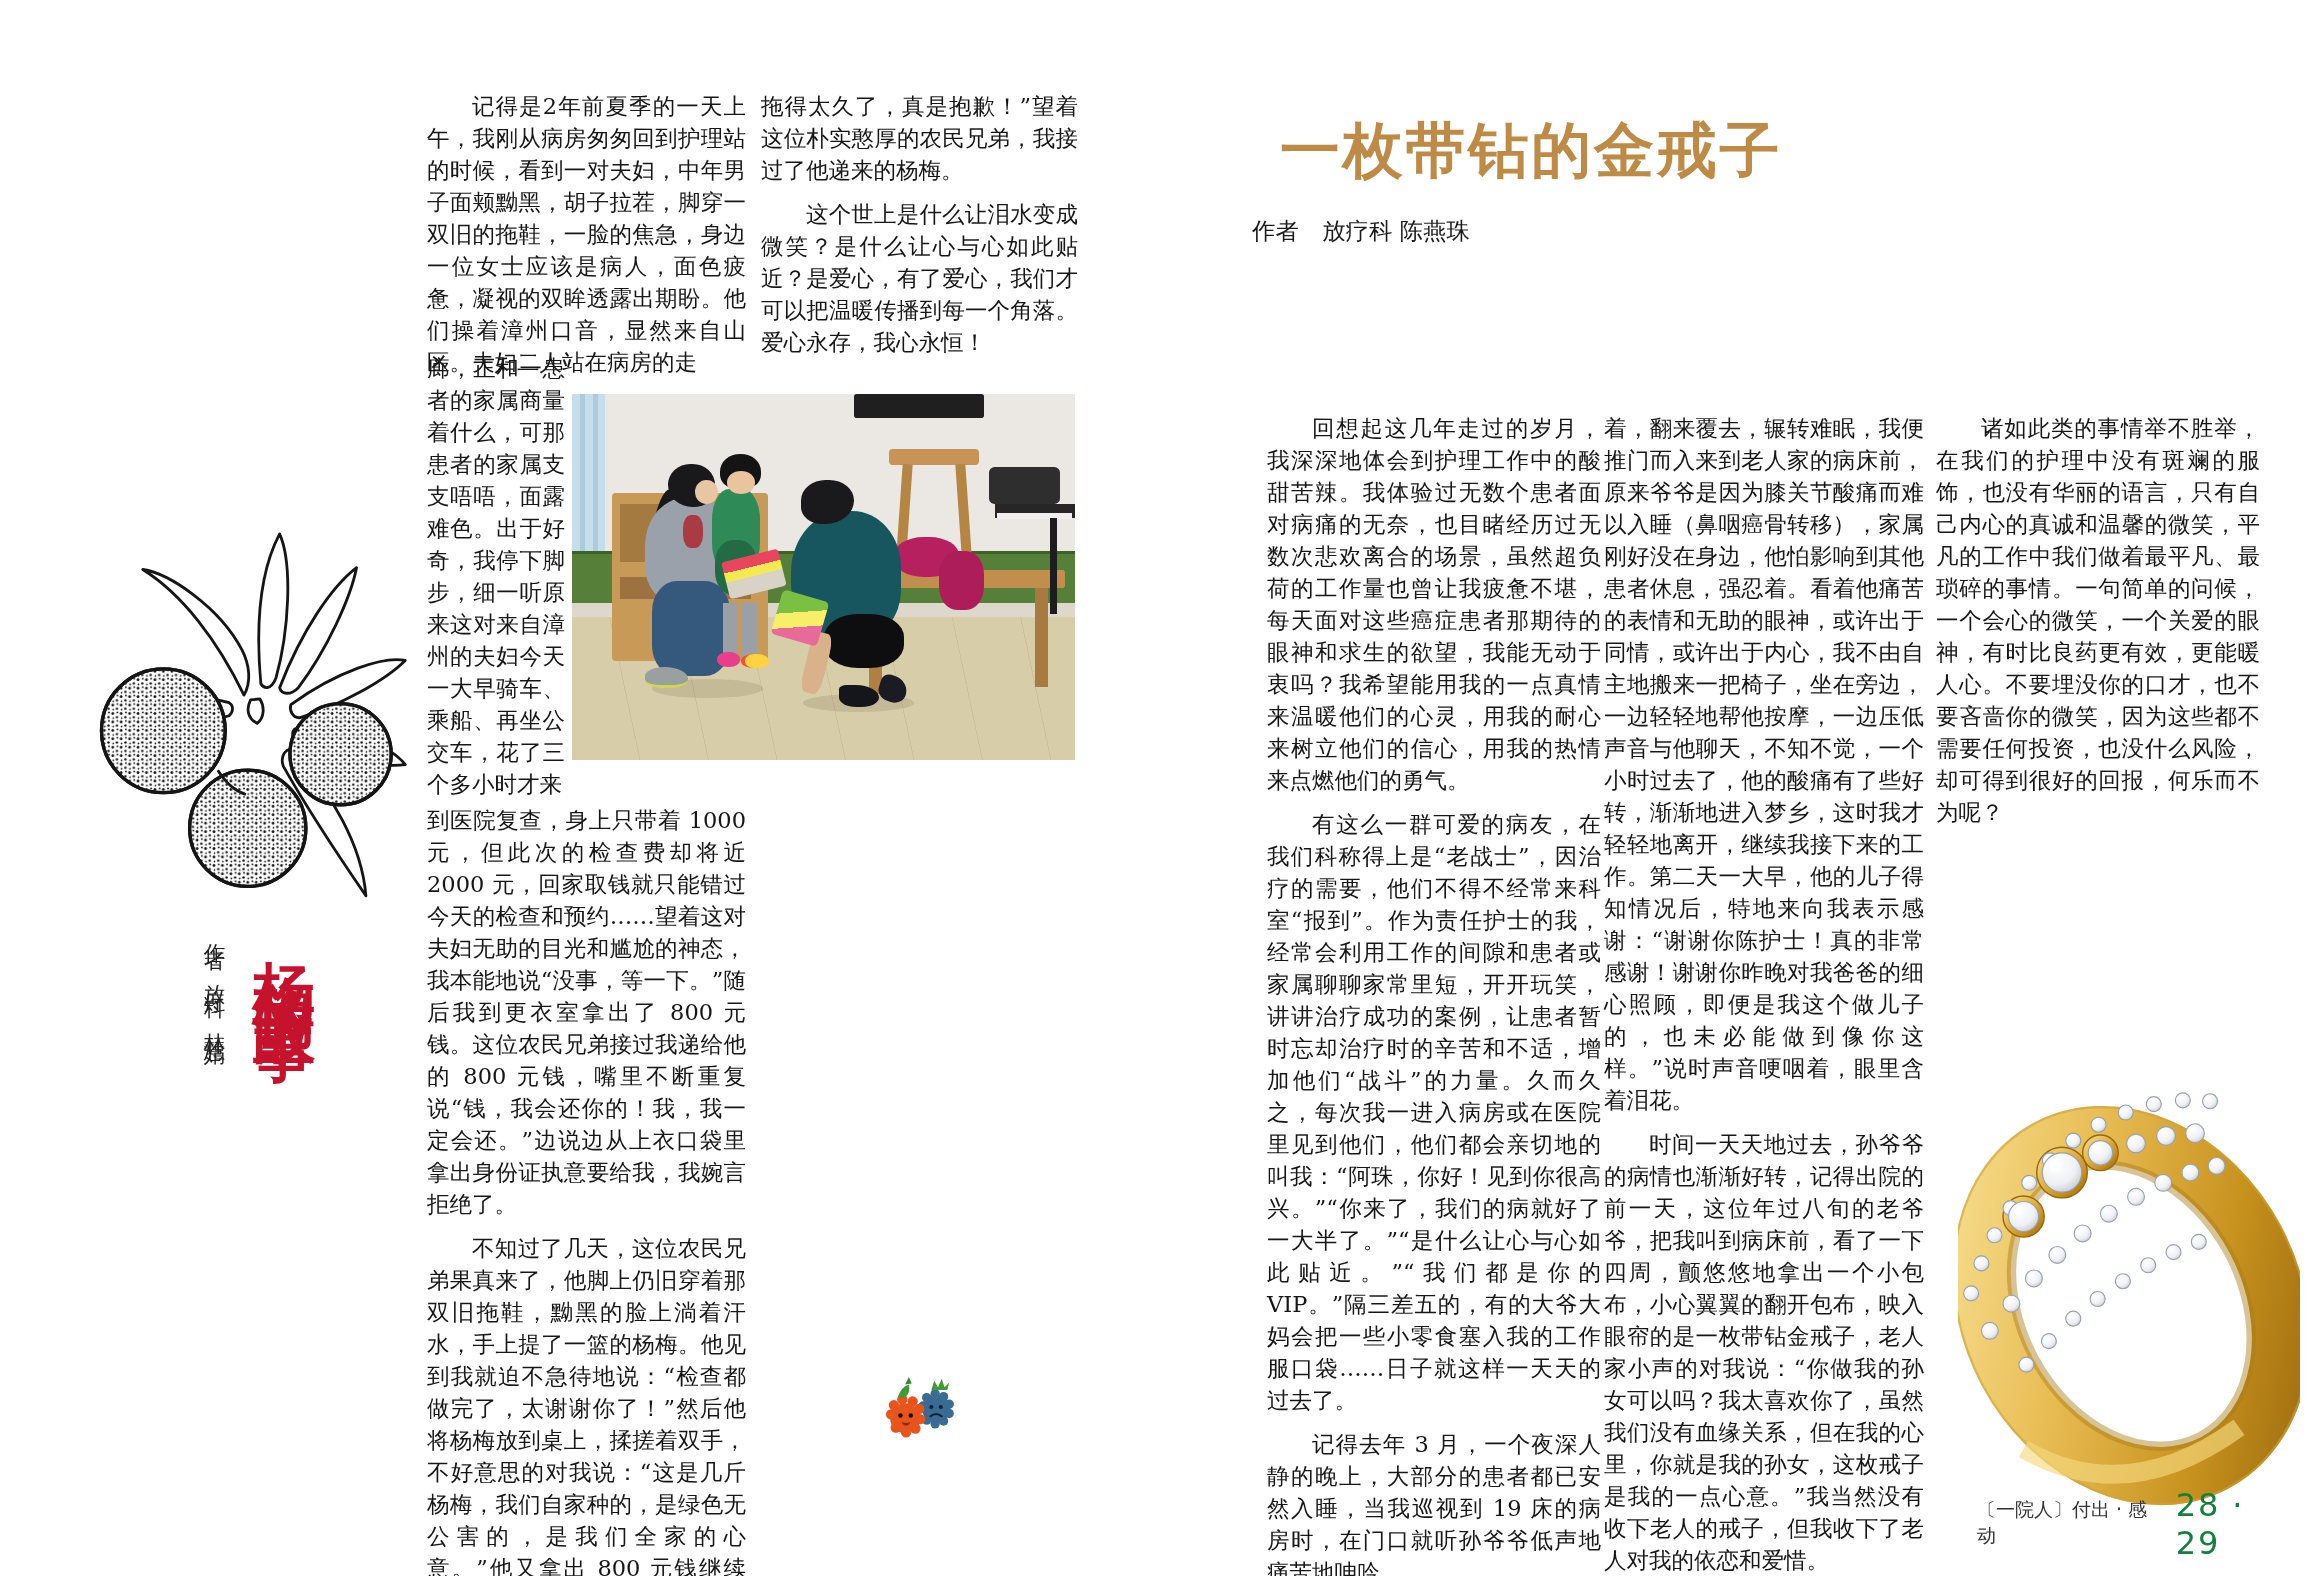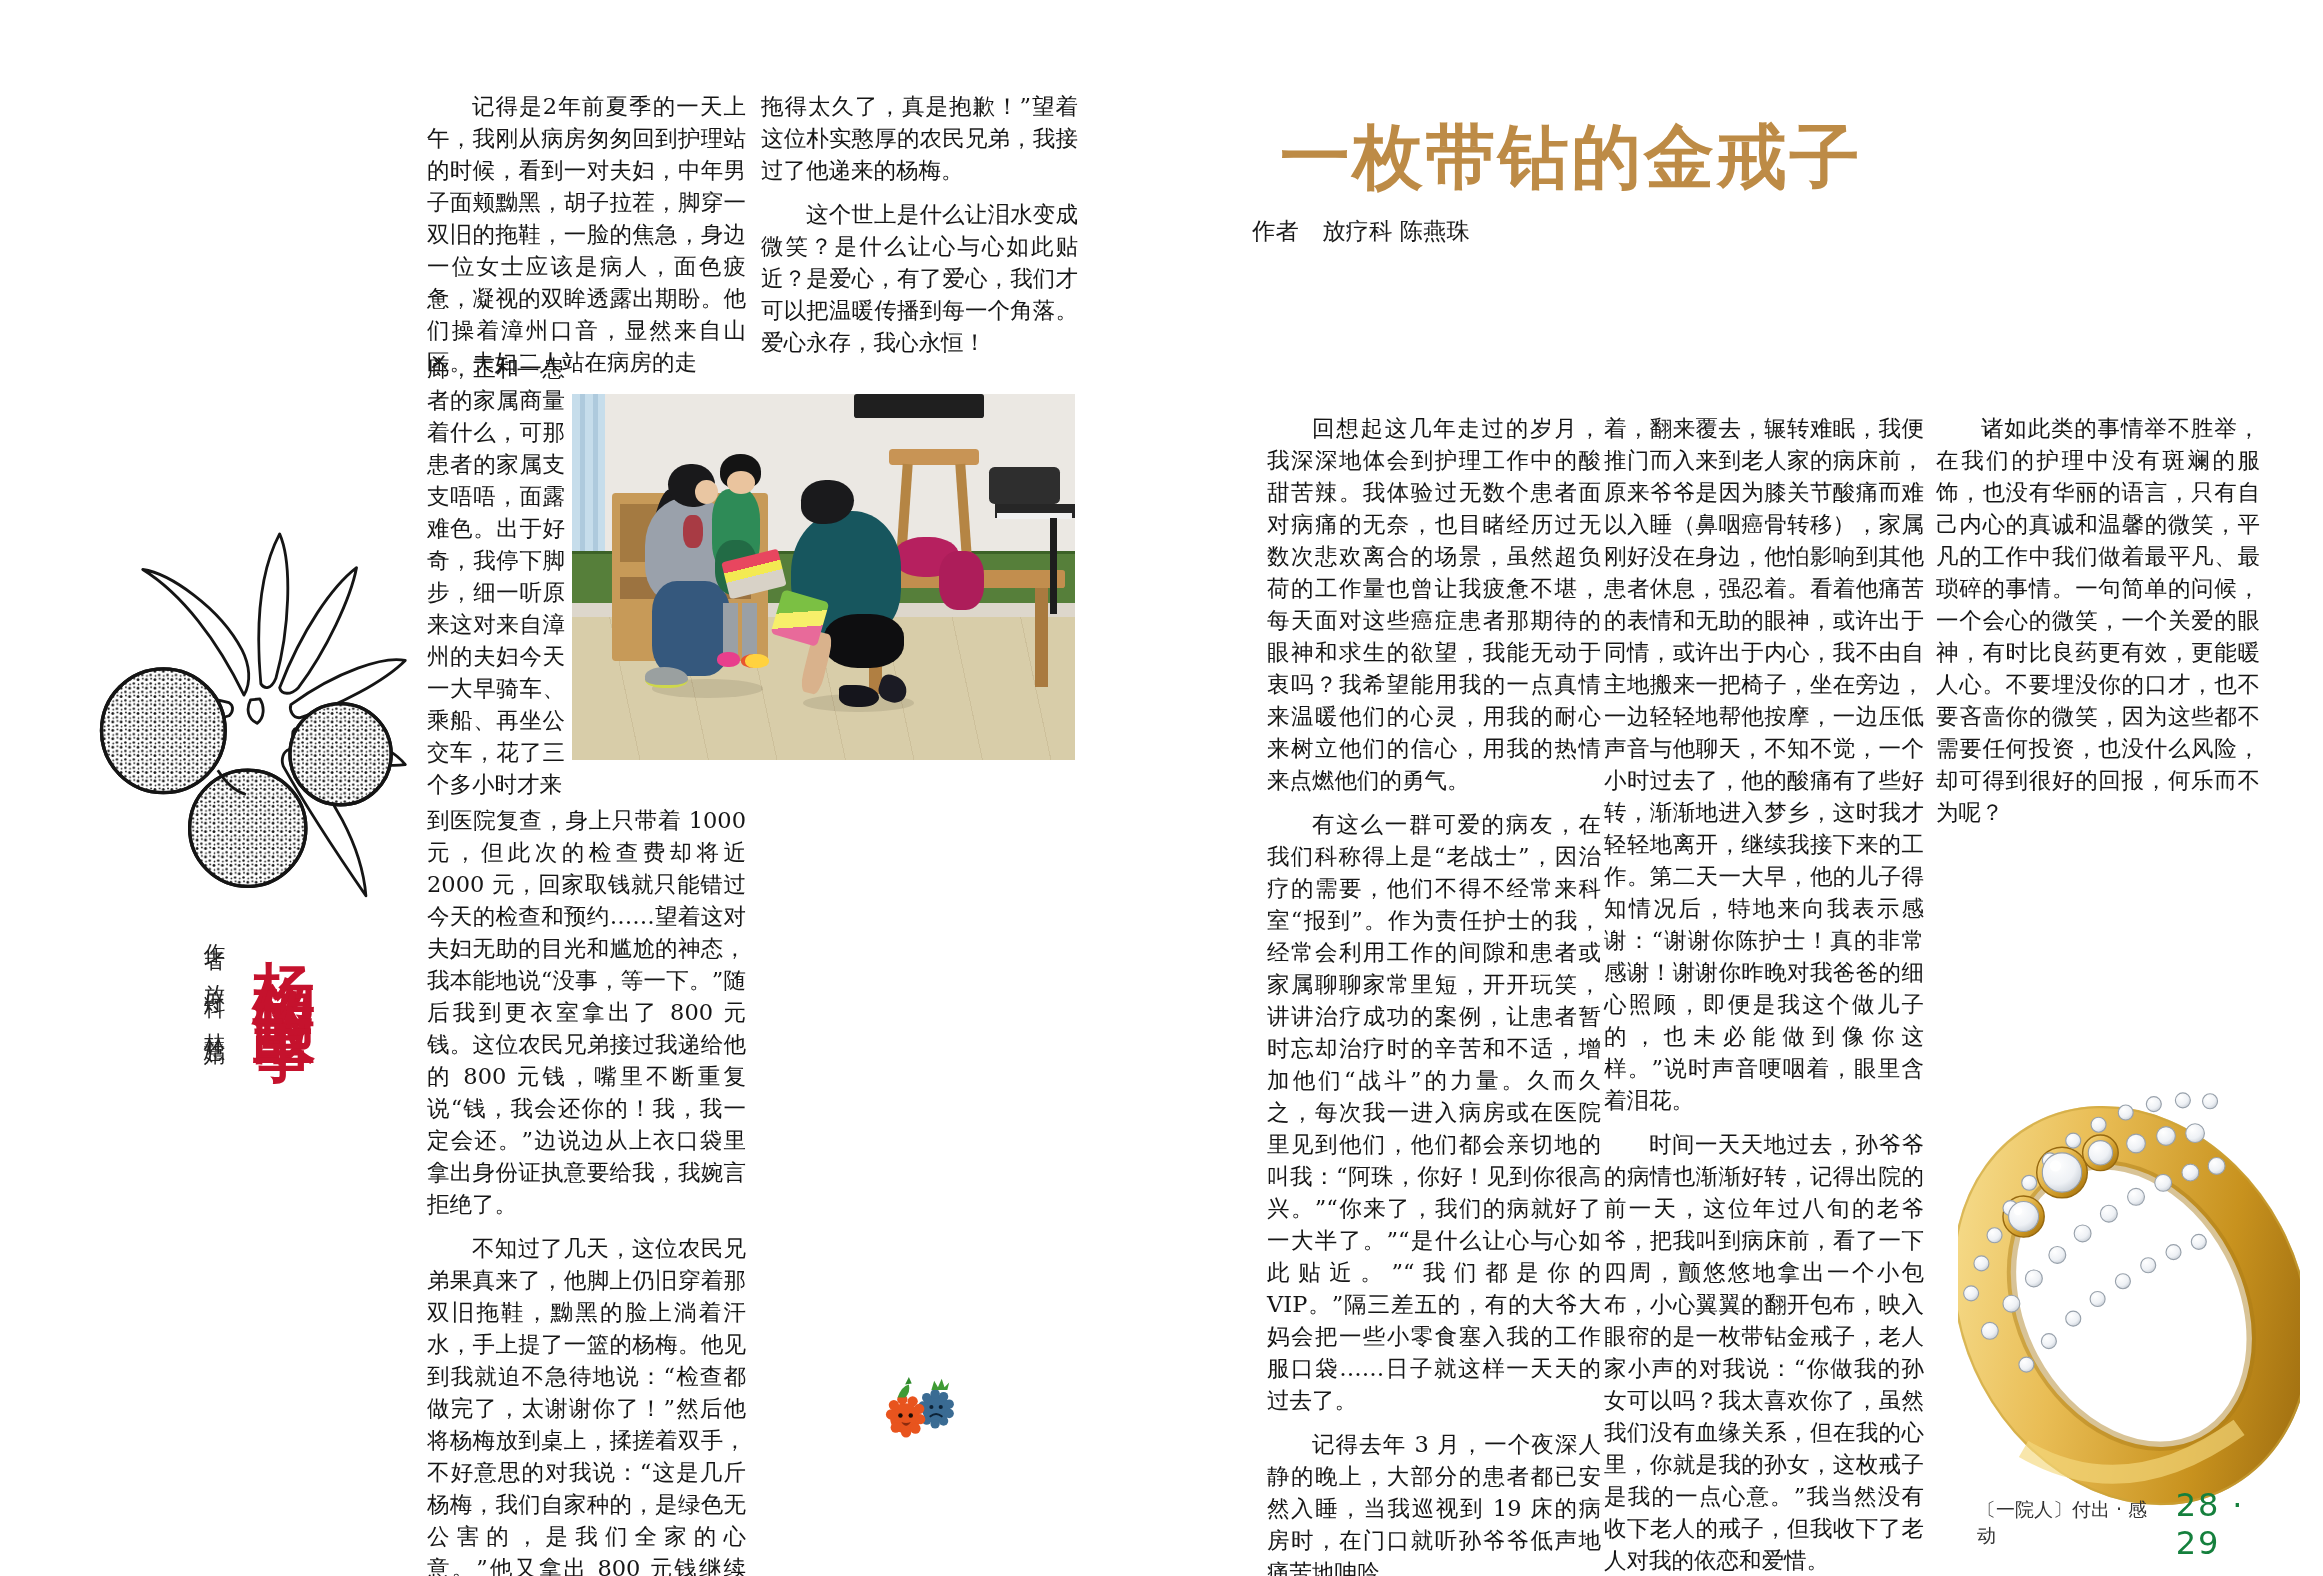--- a/index.html
+++ b/index.html
@@ -10,21 +10,21 @@
   .colblock p{margin:0;font-size:22.5px;line-height:32px;text-align:justify;color:#161616;
               font-family:"DejaVu Serif","Liberation Serif",serif;}
   .colblock p.indent{text-indent:2em;}
   .colblock p.gap{margin-top:12px;}
   
   .v-title{writing-mode:vertical-rl;font-size:62px;font-weight:800;letter-spacing:15px;
            font-family:"DejaVu Serif","Liberation Serif",serif;}
   .v-byline{writing-mode:vertical-rl;font-size:21.5px;letter-spacing:6.6px;color:#222;
             font-family:"DejaVu Serif","Liberation Serif",serif;}
   
-  .r-title{font-size:70px;letter-spacing:2.8px;font-family:"DejaVu Serif","Liberation Serif",serif;font-weight:600;}
+  .r-title{font-size:60px;letter-spacing:2.8px;font-family:"DejaVu Serif","Liberation Serif",serif;font-weight:600;}
   .r-byline{font-size:23.4px;color:#1a1a1a;font-family:"DejaVu Serif","Liberation Serif",serif;}
   
   #footer{display:flex;align-items:baseline;justify-content:flex-end;gap:17px;}
   #footer .sec{font-size:19px;color:#333;}
   #footer .pg{font-size:32px;color:#15803d;letter-spacing:1.9px;}
   
   #photo{overflow:hidden;background:#ebe9e4;}
   #photo div{position:absolute;}
   .wall{left:0;top:0;width:100%;height:46%;background:#ebe8e3;}
   .band{left:0;top:43%;width:100%;height:14%;background:#567f3a;border-top:3.7px solid #3c6227;}

